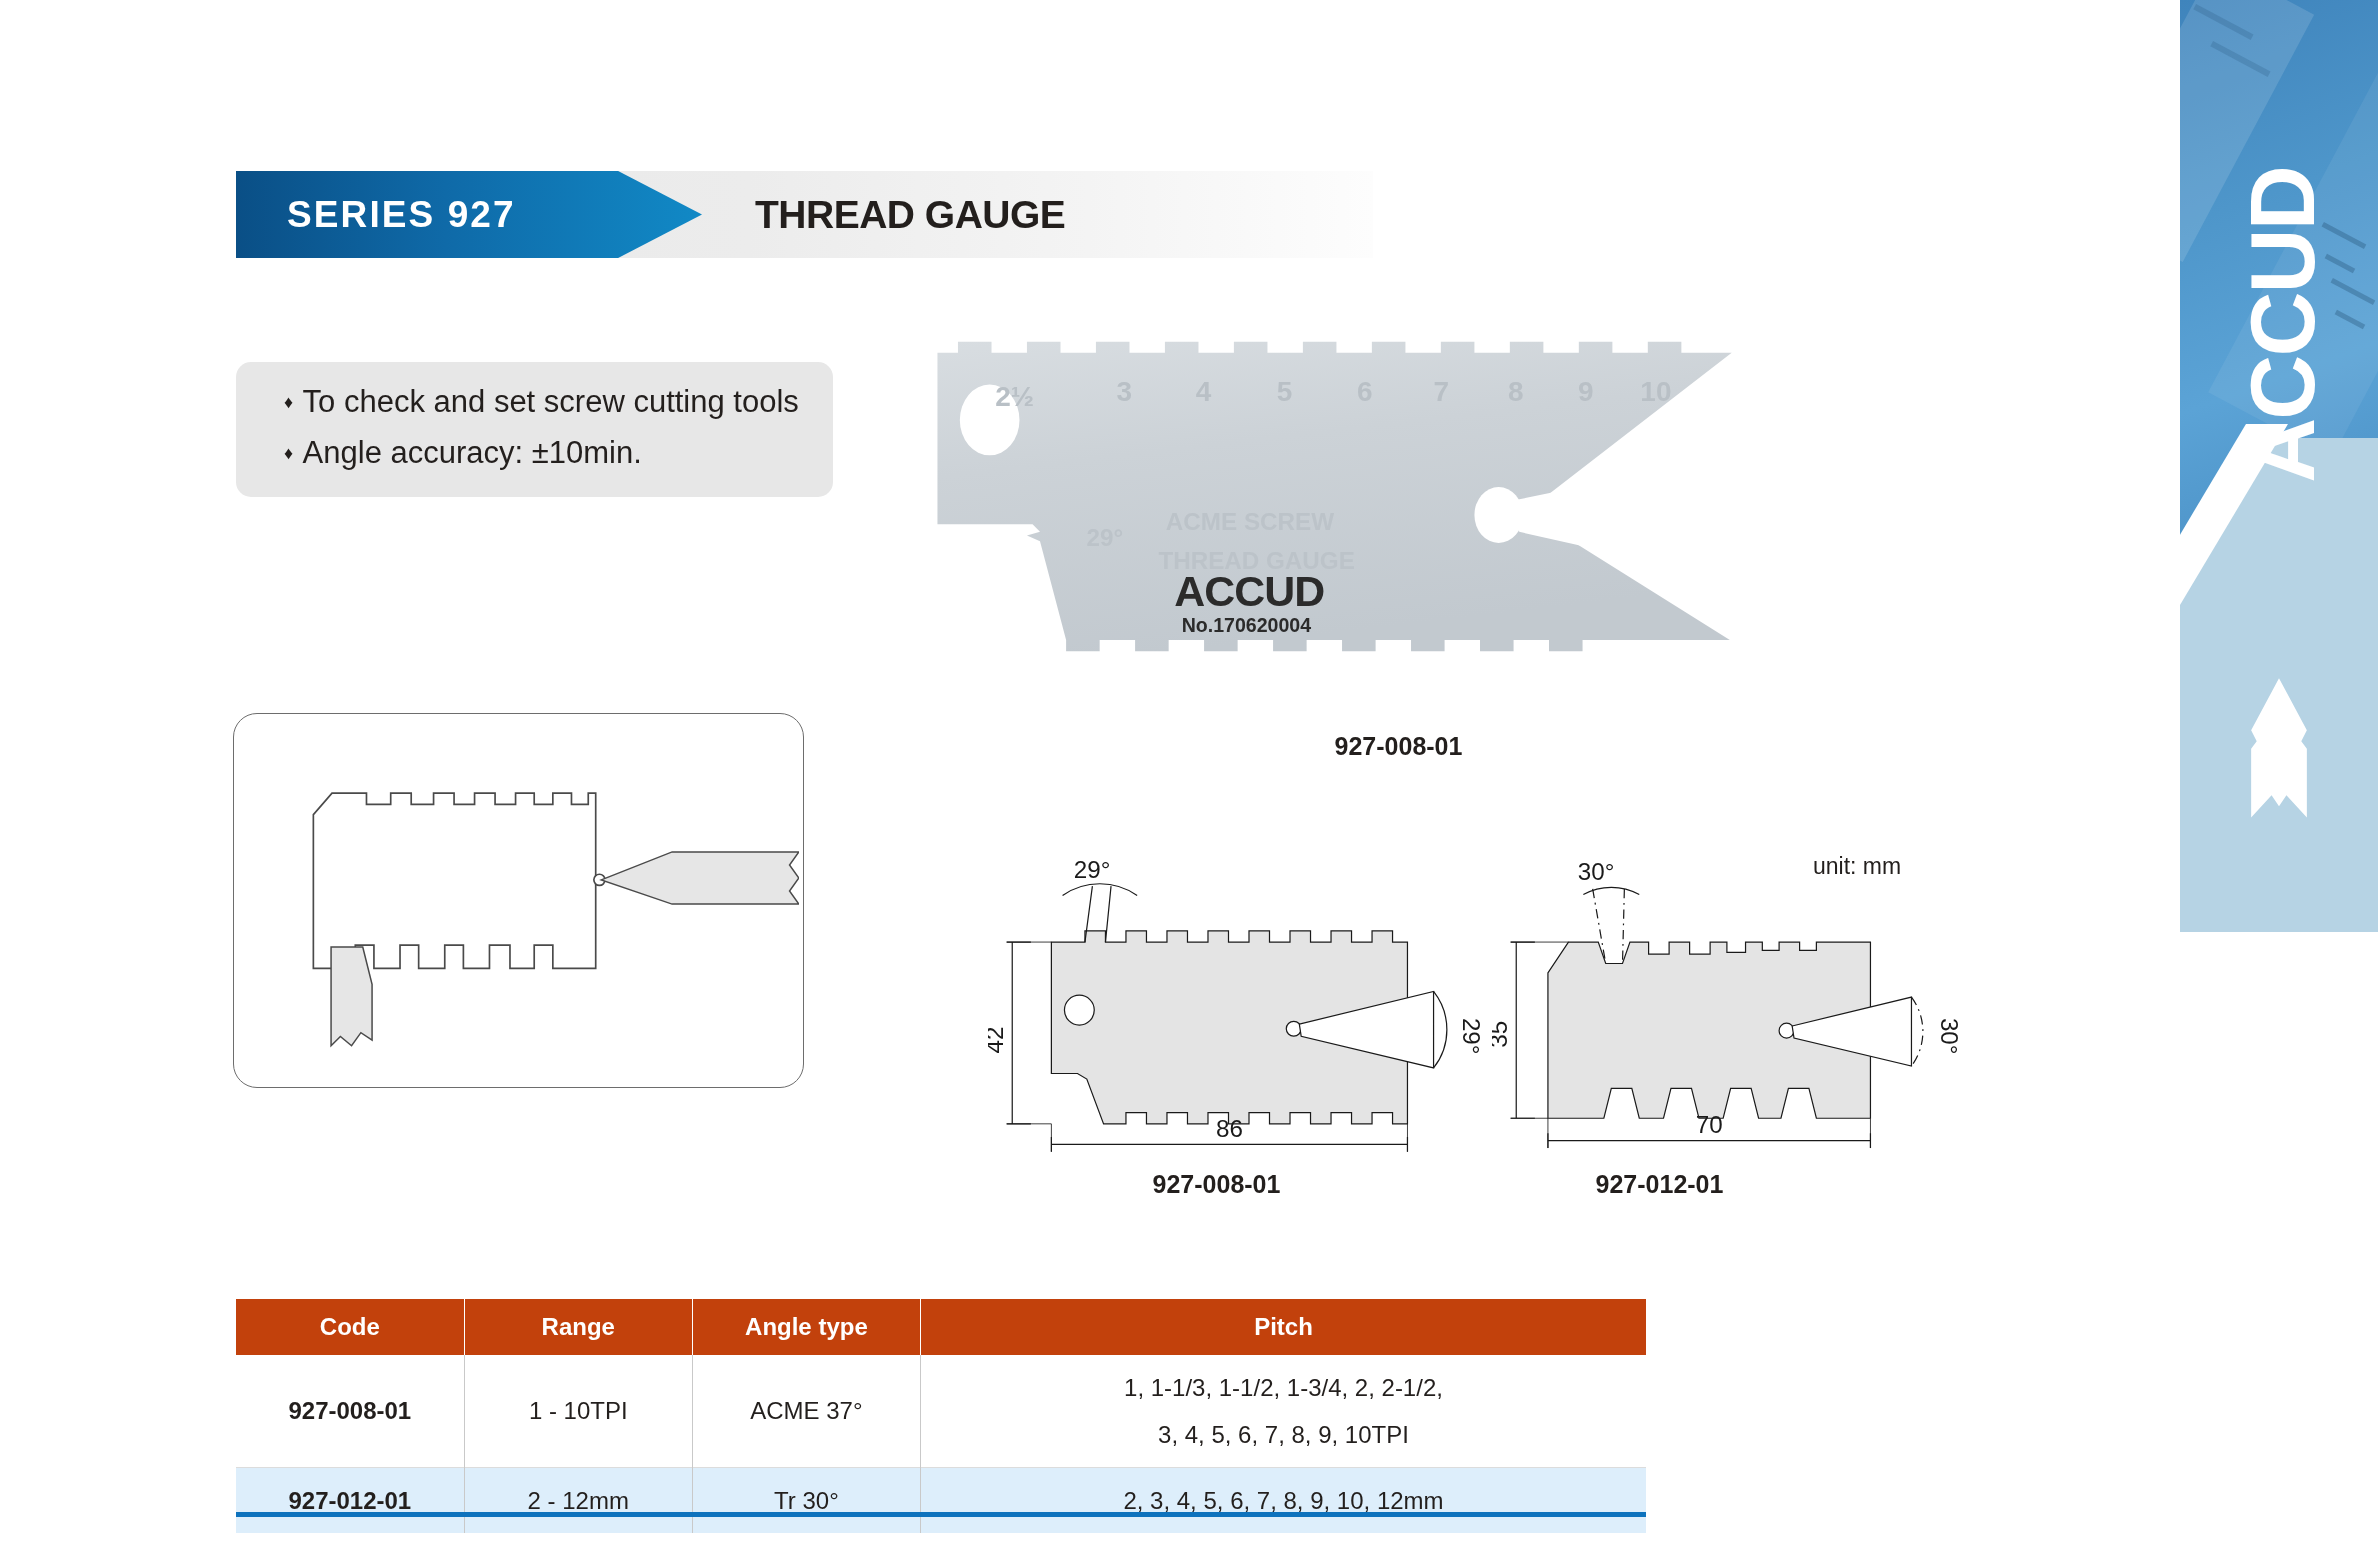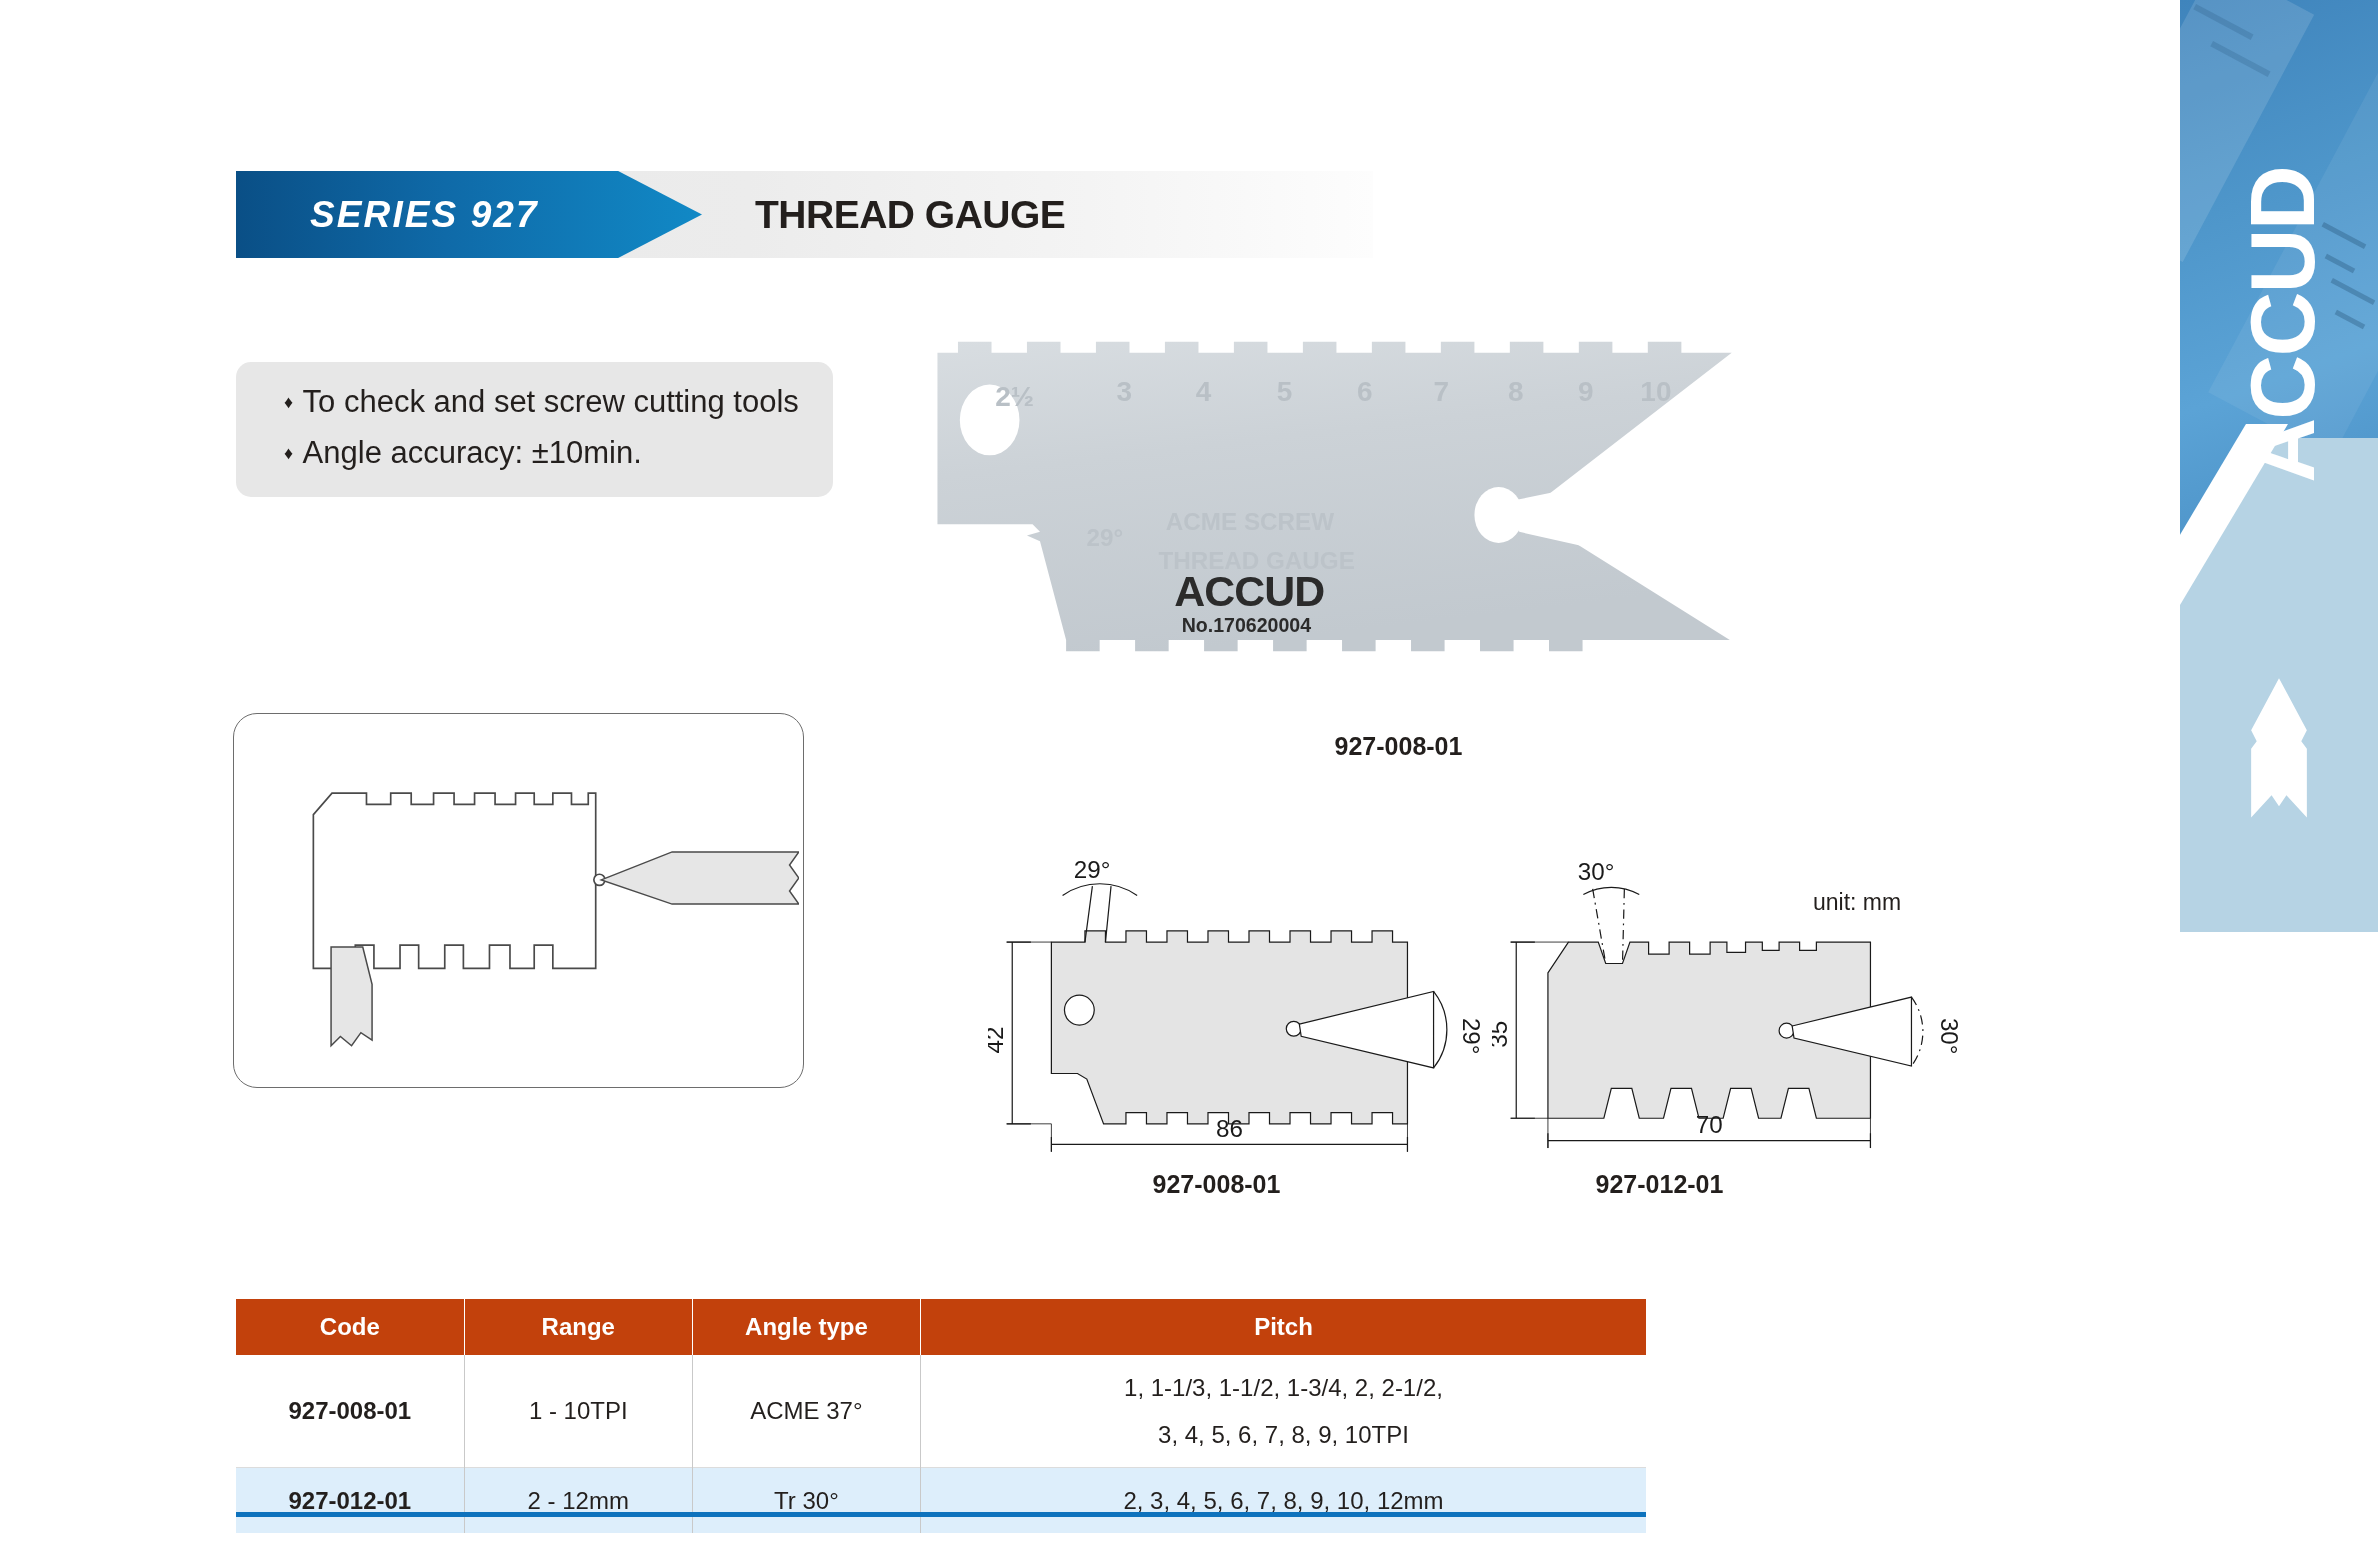--- a/index.html
+++ b/index.html
@@ -7,21 +7,21 @@
        font-family:"Liberation Sans","DejaVu Sans",sans-serif;color:#231f1d;}
 
   
   #header-band{position:absolute;left:236px;top:171px;width:1137px;height:87px;
     background:linear-gradient(90deg,#e8e8e8 0%,#ececec 45%,#f4f4f4 75%,#fdfdfd 100%);}
   #series-chevron{position:absolute;left:236px;top:171px;width:466px;height:87px;
     background:linear-gradient(90deg,#0a4f86 0%,#0f6aa8 45%,#1189c6 100%);
     clip-path:polygon(0 0, 82% 0, 100% 50%, 82% 100%, 0 100%);
     display:flex;align-items:center;}
   #series-label{color:#ffffff;font-size:37px;font-weight:bold;letter-spacing:2.1px;
-    padding-left:74px;white-space:nowrap;font-style:italic;}
+    padding-left:51px;white-space:nowrap;}
   #product-title{position:absolute;left:755px;top:171px;height:87px;display:flex;
     align-items:center;font-size:39px;font-weight:bold;letter-spacing:-0.5px;
     color:#231f1d;white-space:nowrap;}
 
   
   #features-box{position:absolute;left:236px;top:362px;width:597px;height:135px;
     background:#e7e7e7;border-radius:15px;padding:24px 0 0 0;box-sizing:border-box;}
   .feature-row{display:flex;align-items:flex-start;padding:0 0 0 48px;margin-bottom:18.6px;}
   .feature-bullet{width:18.6px;font-size:17.7px;line-height:32px;color:#231f1d;flex:0 0 auto;}
   .feature-text{font-size:31px;line-height:32px;color:#231f1d;white-space:nowrap;}
@@ -35,21 +35,21 @@
   #usage-box{position:absolute;left:233px;top:713px;width:569px;height:373px;
     border:1.5px solid #6d6d6d;border-radius:24px;background:#ffffff;}
 
   
   #drawing-a{position:absolute;left:988px;top:844px;width:522px;height:308px;}
   #drawing-b{position:absolute;left:1492px;top:844px;width:522px;height:308px;}
   .draw-caption{position:absolute;top:1170px;font-size:25px;font-weight:bold;
     color:#231f1d;text-align:center;width:373px;}
   #caption-a{left:1030px;}
   #caption-b{left:1473px;}
-  #unit-label{position:absolute;left:1813px;top:853px;font-size:23px;color:#231f1d;margin-top:36px;}
+  #unit-label{position:absolute;left:1813px;top:853px;font-size:23px;color:#231f1d;}
 
   
   #spec-table{position:absolute;left:236px;top:1299px;width:1410px;
     border-collapse:collapse;table-layout:fixed;}
   #spec-table th{background:#c2410c;color:#ffffff;font-size:24px;font-weight:bold;
     height:54px;border-right:1.9px solid #ffffff;}
   #spec-table th:last-child{border-right:none;margin-left:20px;}
   #spec-table td{font-size:24px;color:#231f1d;text-align:center;
     border-right:1.4px solid #c9c9c9;vertical-align:middle;}
   #spec-table td:last-child{border-right:none;}

